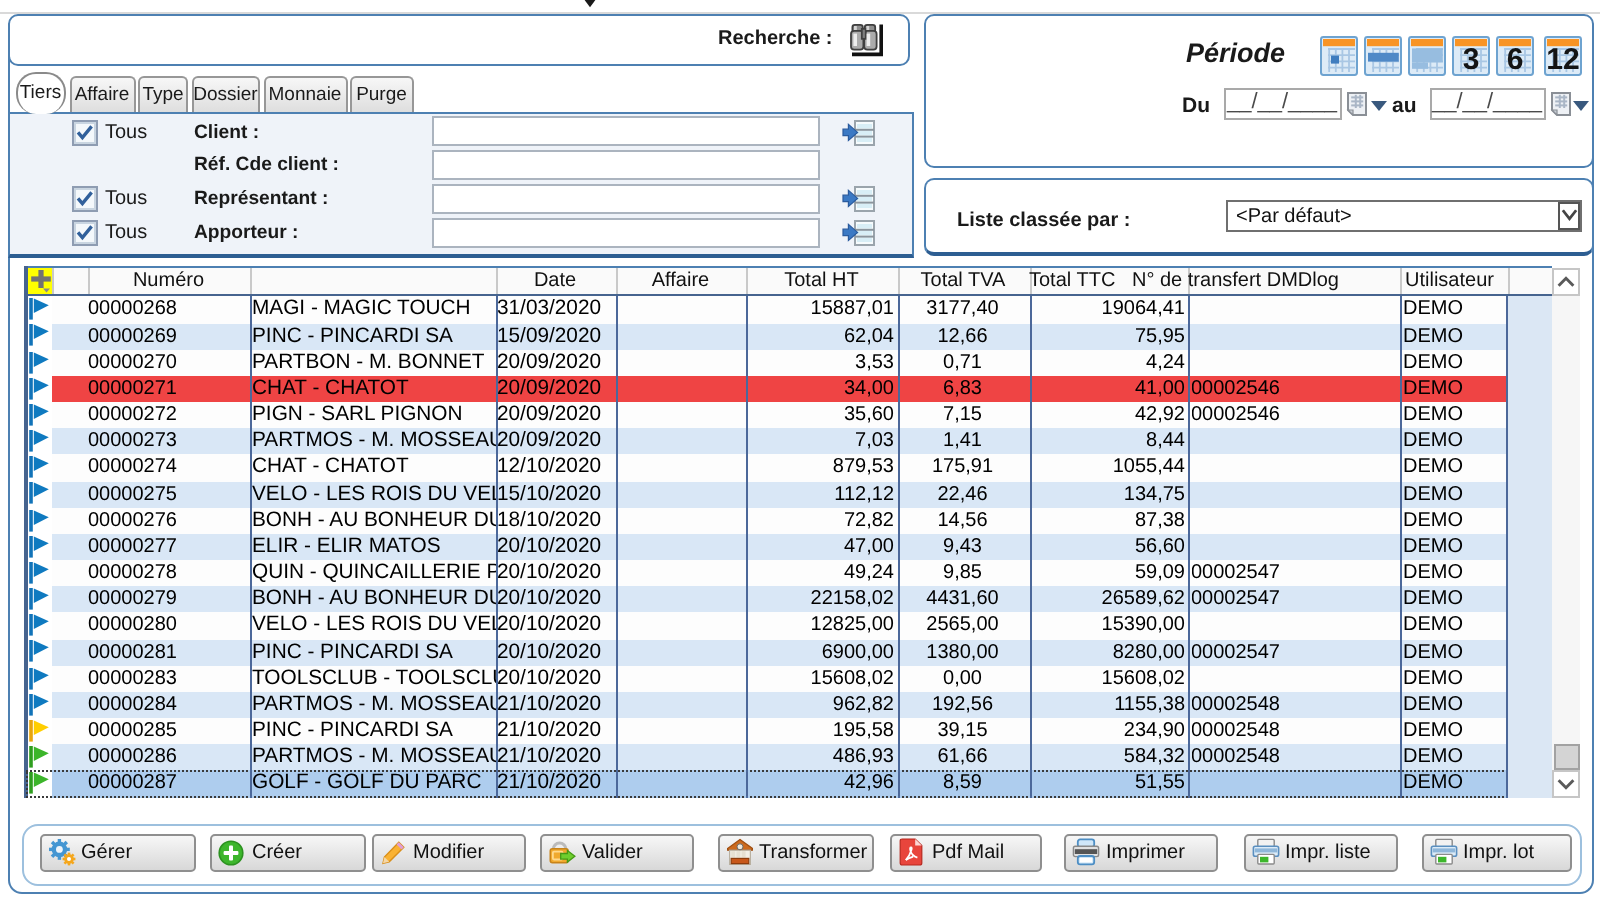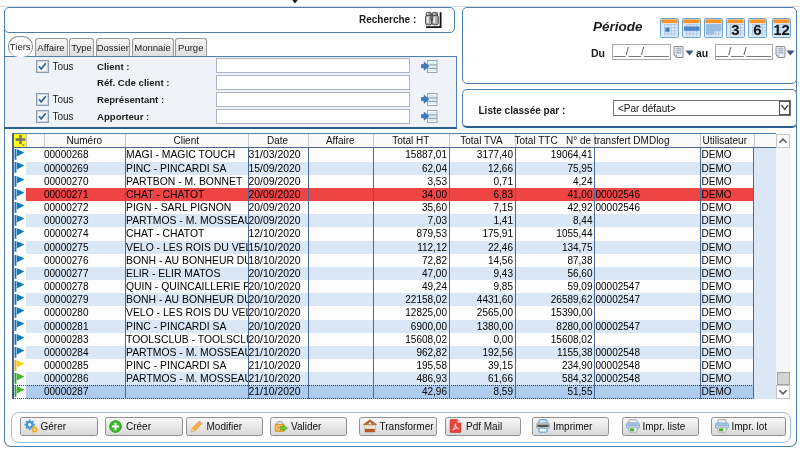--- a/index.html
+++ b/index.html
@@ -7,21 +7,21 @@
 #app { position:relative; width:800px; height:449px; overflow:hidden; background:#fff; }
 .abs { position:absolute; }
 .box { position:absolute; border:1.5px solid #4d80b2; border-radius:5px; background:#fff; }
 .blab { position:absolute; font-size:10px; font-weight:bold; color:#1a1a1a; }
 .row { position:absolute; left:25.5px; width:728px; height:13.17px; font-size:10px; line-height:13.4px; color:#000; }
 .row span { position:absolute; white-space:nowrap; overflow:hidden; }
 .cn { left:18.5px; width:80px; }
 .cc { left:100.5px; width:121.5px; font-size:10.4px; }
 .cd { left:223px; width:58px; font-size:10.4px; }
 .ch { left:348.5px; width:73px; text-align:right; }
-.cv { left:424px; width:63.5px; text-align:right; }
+.cv { left:424px; width:63.5px; text-align:center; }
 .ct { left:490px; width:77px; text-align:right; }
 .cr { left:570px; width:104px; }
 .cu { left:676px; width:51px; }
 .hl { position:absolute; top:135px; height:12px; font-size:10px; line-height:12px; color:#111; white-space:nowrap; }
 .tab { position:absolute; top:37.5px; height:18px; background:linear-gradient(180deg,#f7f7f7,#dedede); border:1px solid #979797; border-bottom:none; border-radius:3px 3px 0 0; font-size:9.5px; line-height:17px; text-align:center; color:#1a1a1a; }
 .tab.act { top:35.5px; height:21px; background:#fff; border-color:#8a8a8a; z-index:5; line-height:19px;border-radius:10px; }
 .inp { position:absolute; left:215.5px; width:194px; height:15px; background:#fff; border:1px solid #abb4bf; }
 .fl { position:absolute; left:97px; font-size:9.6px; font-weight:bold; color:#1a1a1a; }
 .tous { position:absolute; left:52.5px; font-size:10px; color:#1a1a1a; }
 .cb { position:absolute; left:36px; width:13px; height:13px; }
@@ -258,21 +258,20 @@
 <div style="position:absolute;left:125px;top:134.4px;width:1px;height:12.6px;background:#c9c9c9"></div>
 <div style="position:absolute;left:247.5px;top:134.4px;width:1px;height:12.6px;background:#c9c9c9"></div>
 <div style="position:absolute;left:307.5px;top:134.4px;width:1px;height:12.6px;background:#c9c9c9"></div>
 <div style="position:absolute;left:373px;top:134.4px;width:1px;height:12.6px;background:#c9c9c9"></div>
 <div style="position:absolute;left:448.5px;top:134.4px;width:1px;height:12.6px;background:#c9c9c9"></div>
 <div style="position:absolute;left:514.5px;top:134.4px;width:1px;height:12.6px;background:#c9c9c9"></div>
 <div style="position:absolute;left:594px;top:134.4px;width:1px;height:12.6px;background:#c9c9c9"></div>
 <div style="position:absolute;left:700px;top:134.4px;width:1px;height:12.6px;background:#c9c9c9"></div>
 <div style="position:absolute;left:753.5px;top:134.4px;width:1px;height:12.6px;background:#c9c9c9"></div>
   <div class="hl" style="left:43.5px;width:81.5px;text-align:center">Numéro</div>
-    <div class="hl" style="left:125px;width:122.5px;text-align:center">Client</div>
     <div class="hl" style="left:247.5px;width:60.0px;text-align:center">Date</div>
     <div class="hl" style="left:307.5px;width:65.5px;text-align:center">Affaire</div>
     <div class="hl" style="left:373px;width:75.5px;text-align:center">Total HT</div>
     <div class="hl" style="left:448.5px;width:66.0px;text-align:center">Total TVA</div>
     <div class="hl" style="left:514.5px;width:79.5px;text-align:left">Total TTC</div>
     <div class="hl" style="left:566px">N° de transfert DMDlog</div>
     <div class="hl" style="left:702.5px">Utilisateur</div>
   <div class="abs" style="left:11.5px;top:147px;width:764px;height:1.4px;background:#46648f"></div>
 
   <div class="abs" style="left:754px;top:148.4px;width:21.5px;height:250.2px;background:#dbe7f4"></div>
@@ -560,20 +559,21 @@
       <span class="cu">DEMO</span>
     </div>
 <div style="position:absolute;left:14px;top:373.09px;width:11px;height:11px">
       <svg width="11" height="11" viewBox="0 0 11 11">
         <rect x="0.6" y="0" width="1.8" height="10.8" fill="#2f9e1f"></rect>
         <path d="M2.9 0.3 L10.4 3.6 L2.9 7.5 Z" fill="#3cb52a"></path>
       </svg>
     </div>
 <div class="row" style="top:385.46px;background:#aecdee">
       <span class="cn">00000287</span>
+      <span class="cc">GOLF - GOLF DU PARC</span>
       <span class="cd">21/10/2020</span>
       <span class="ch">42,96</span>
       <span class="cv">8,59</span>
       <span class="ct">51,55</span>
       <span class="cr"></span>
       <span class="cu">DEMO</span>
     </div>
 <div style="position:absolute;left:14px;top:386.26px;width:11px;height:11px">
       <svg width="11" height="11" viewBox="0 0 11 11">
         <rect x="0.6" y="0" width="1.8" height="10.8" fill="#2f9e1f"></rect>

